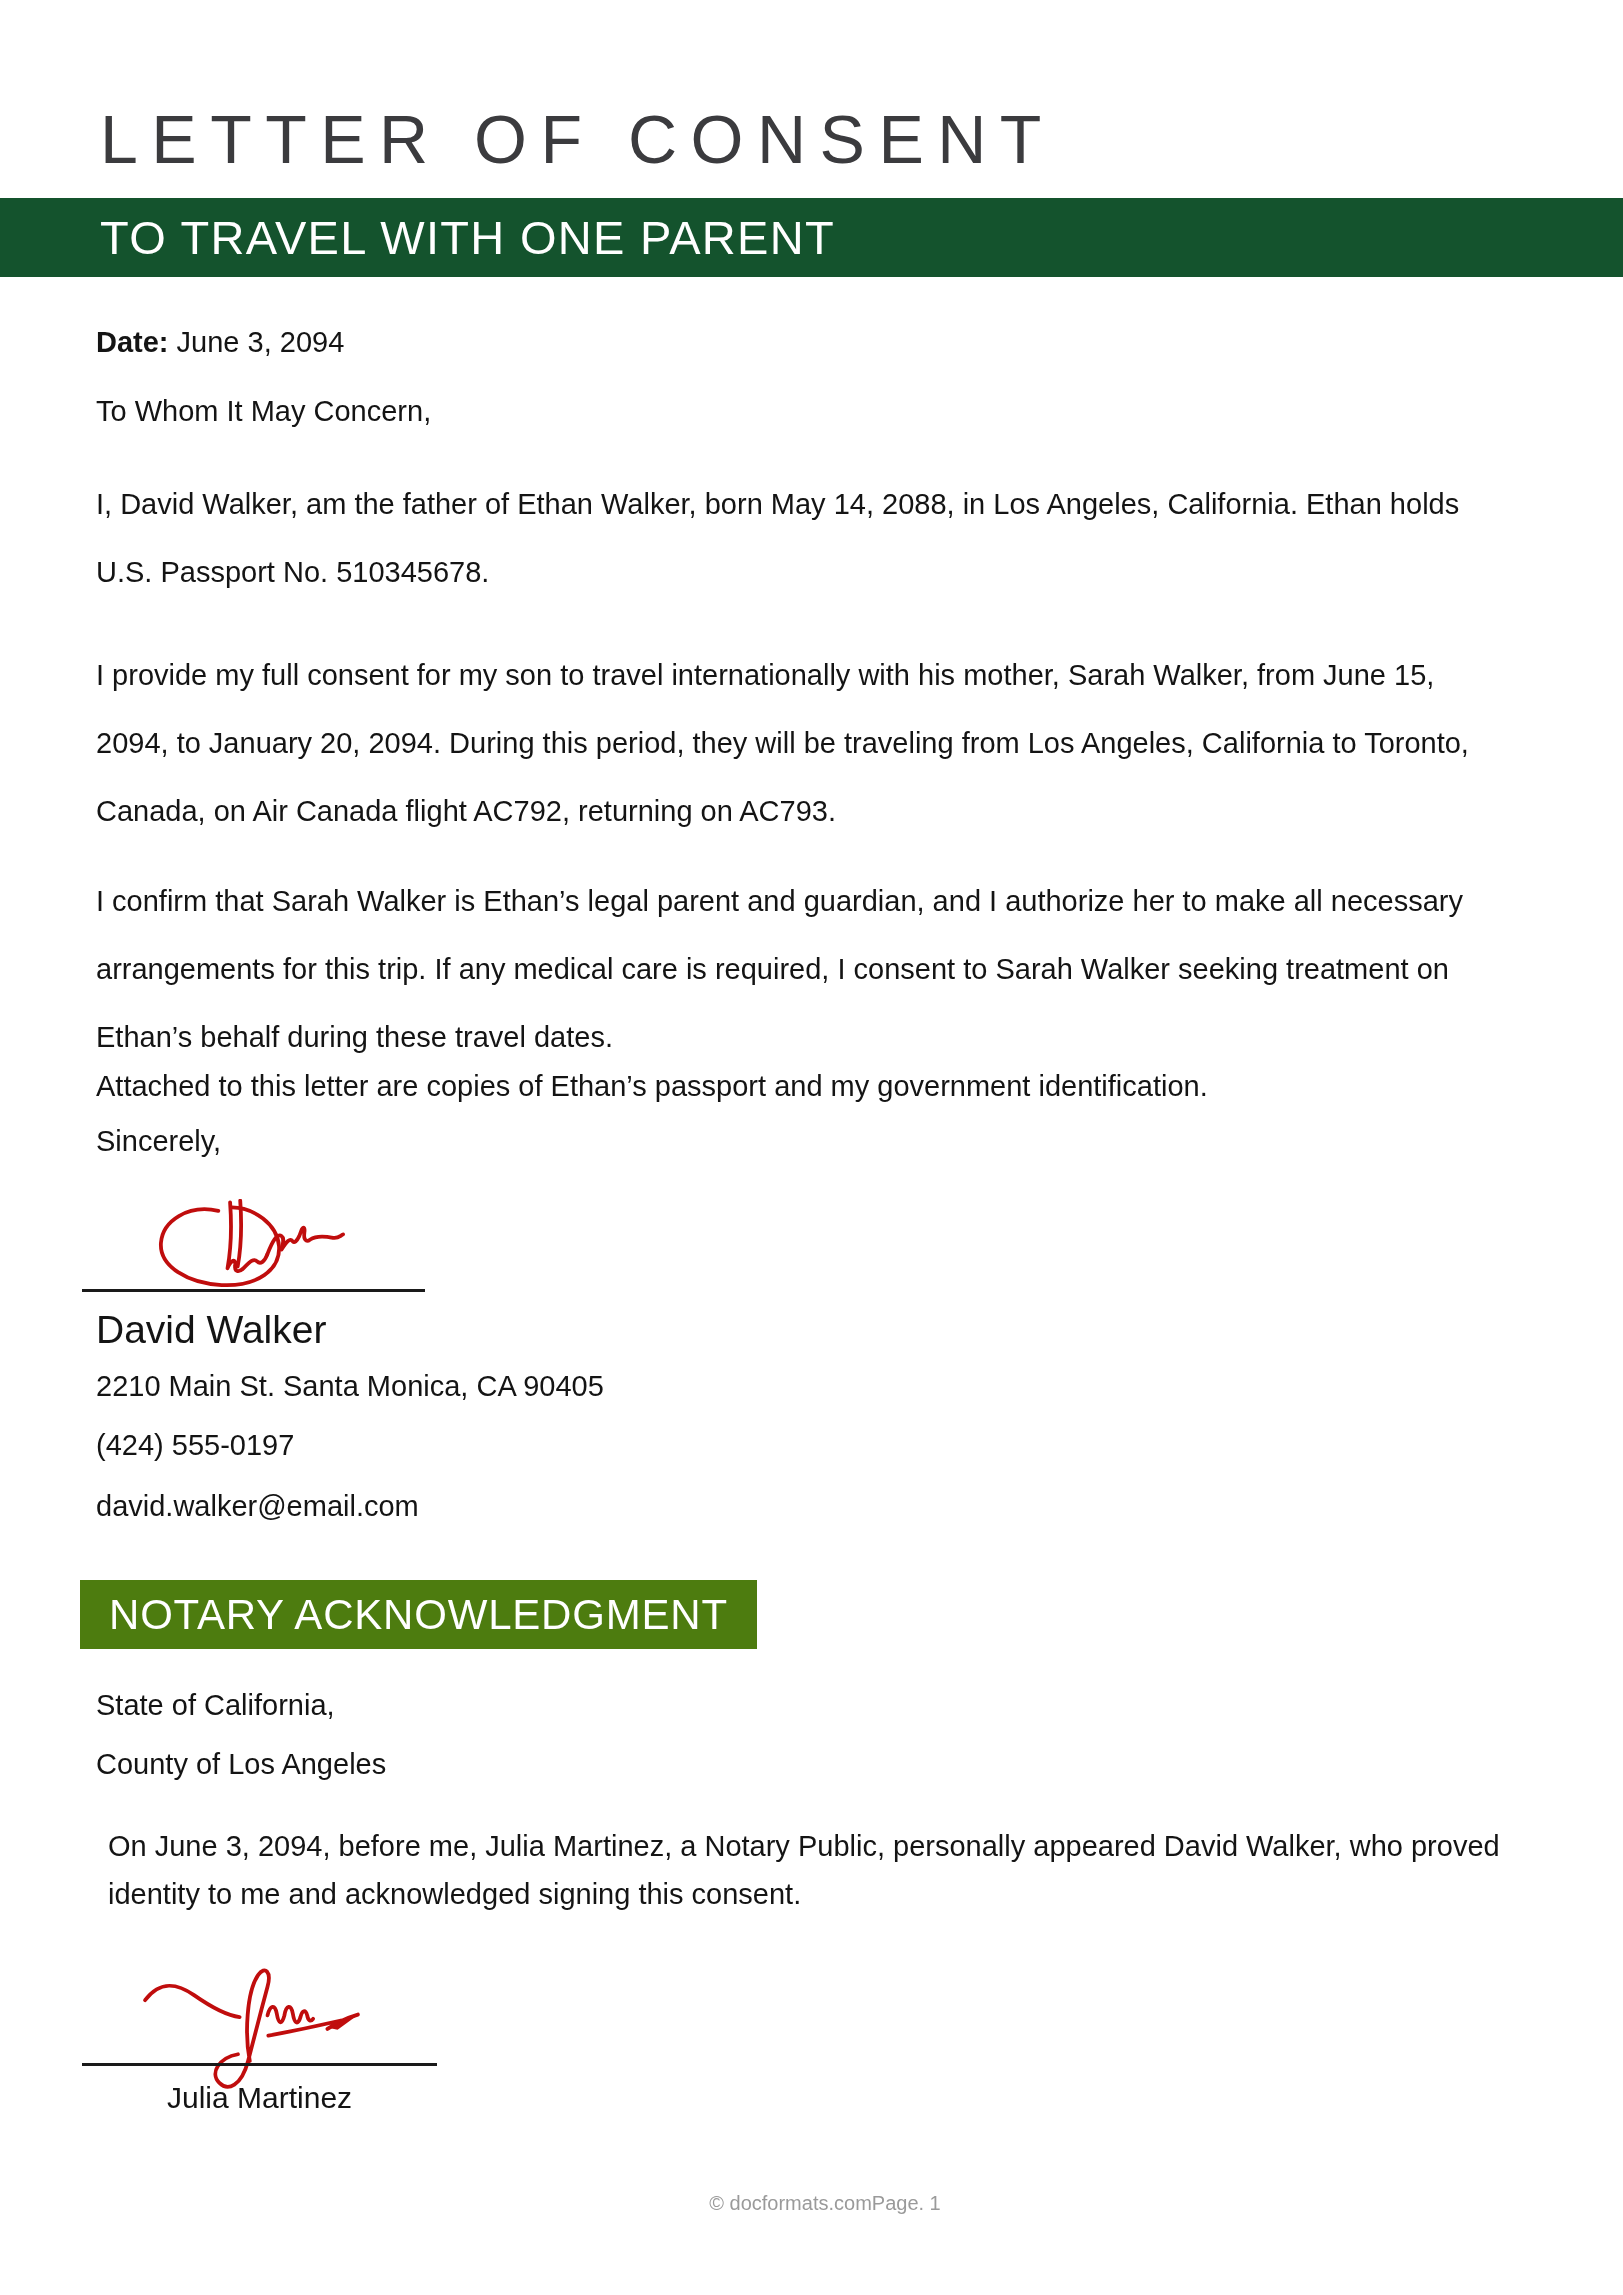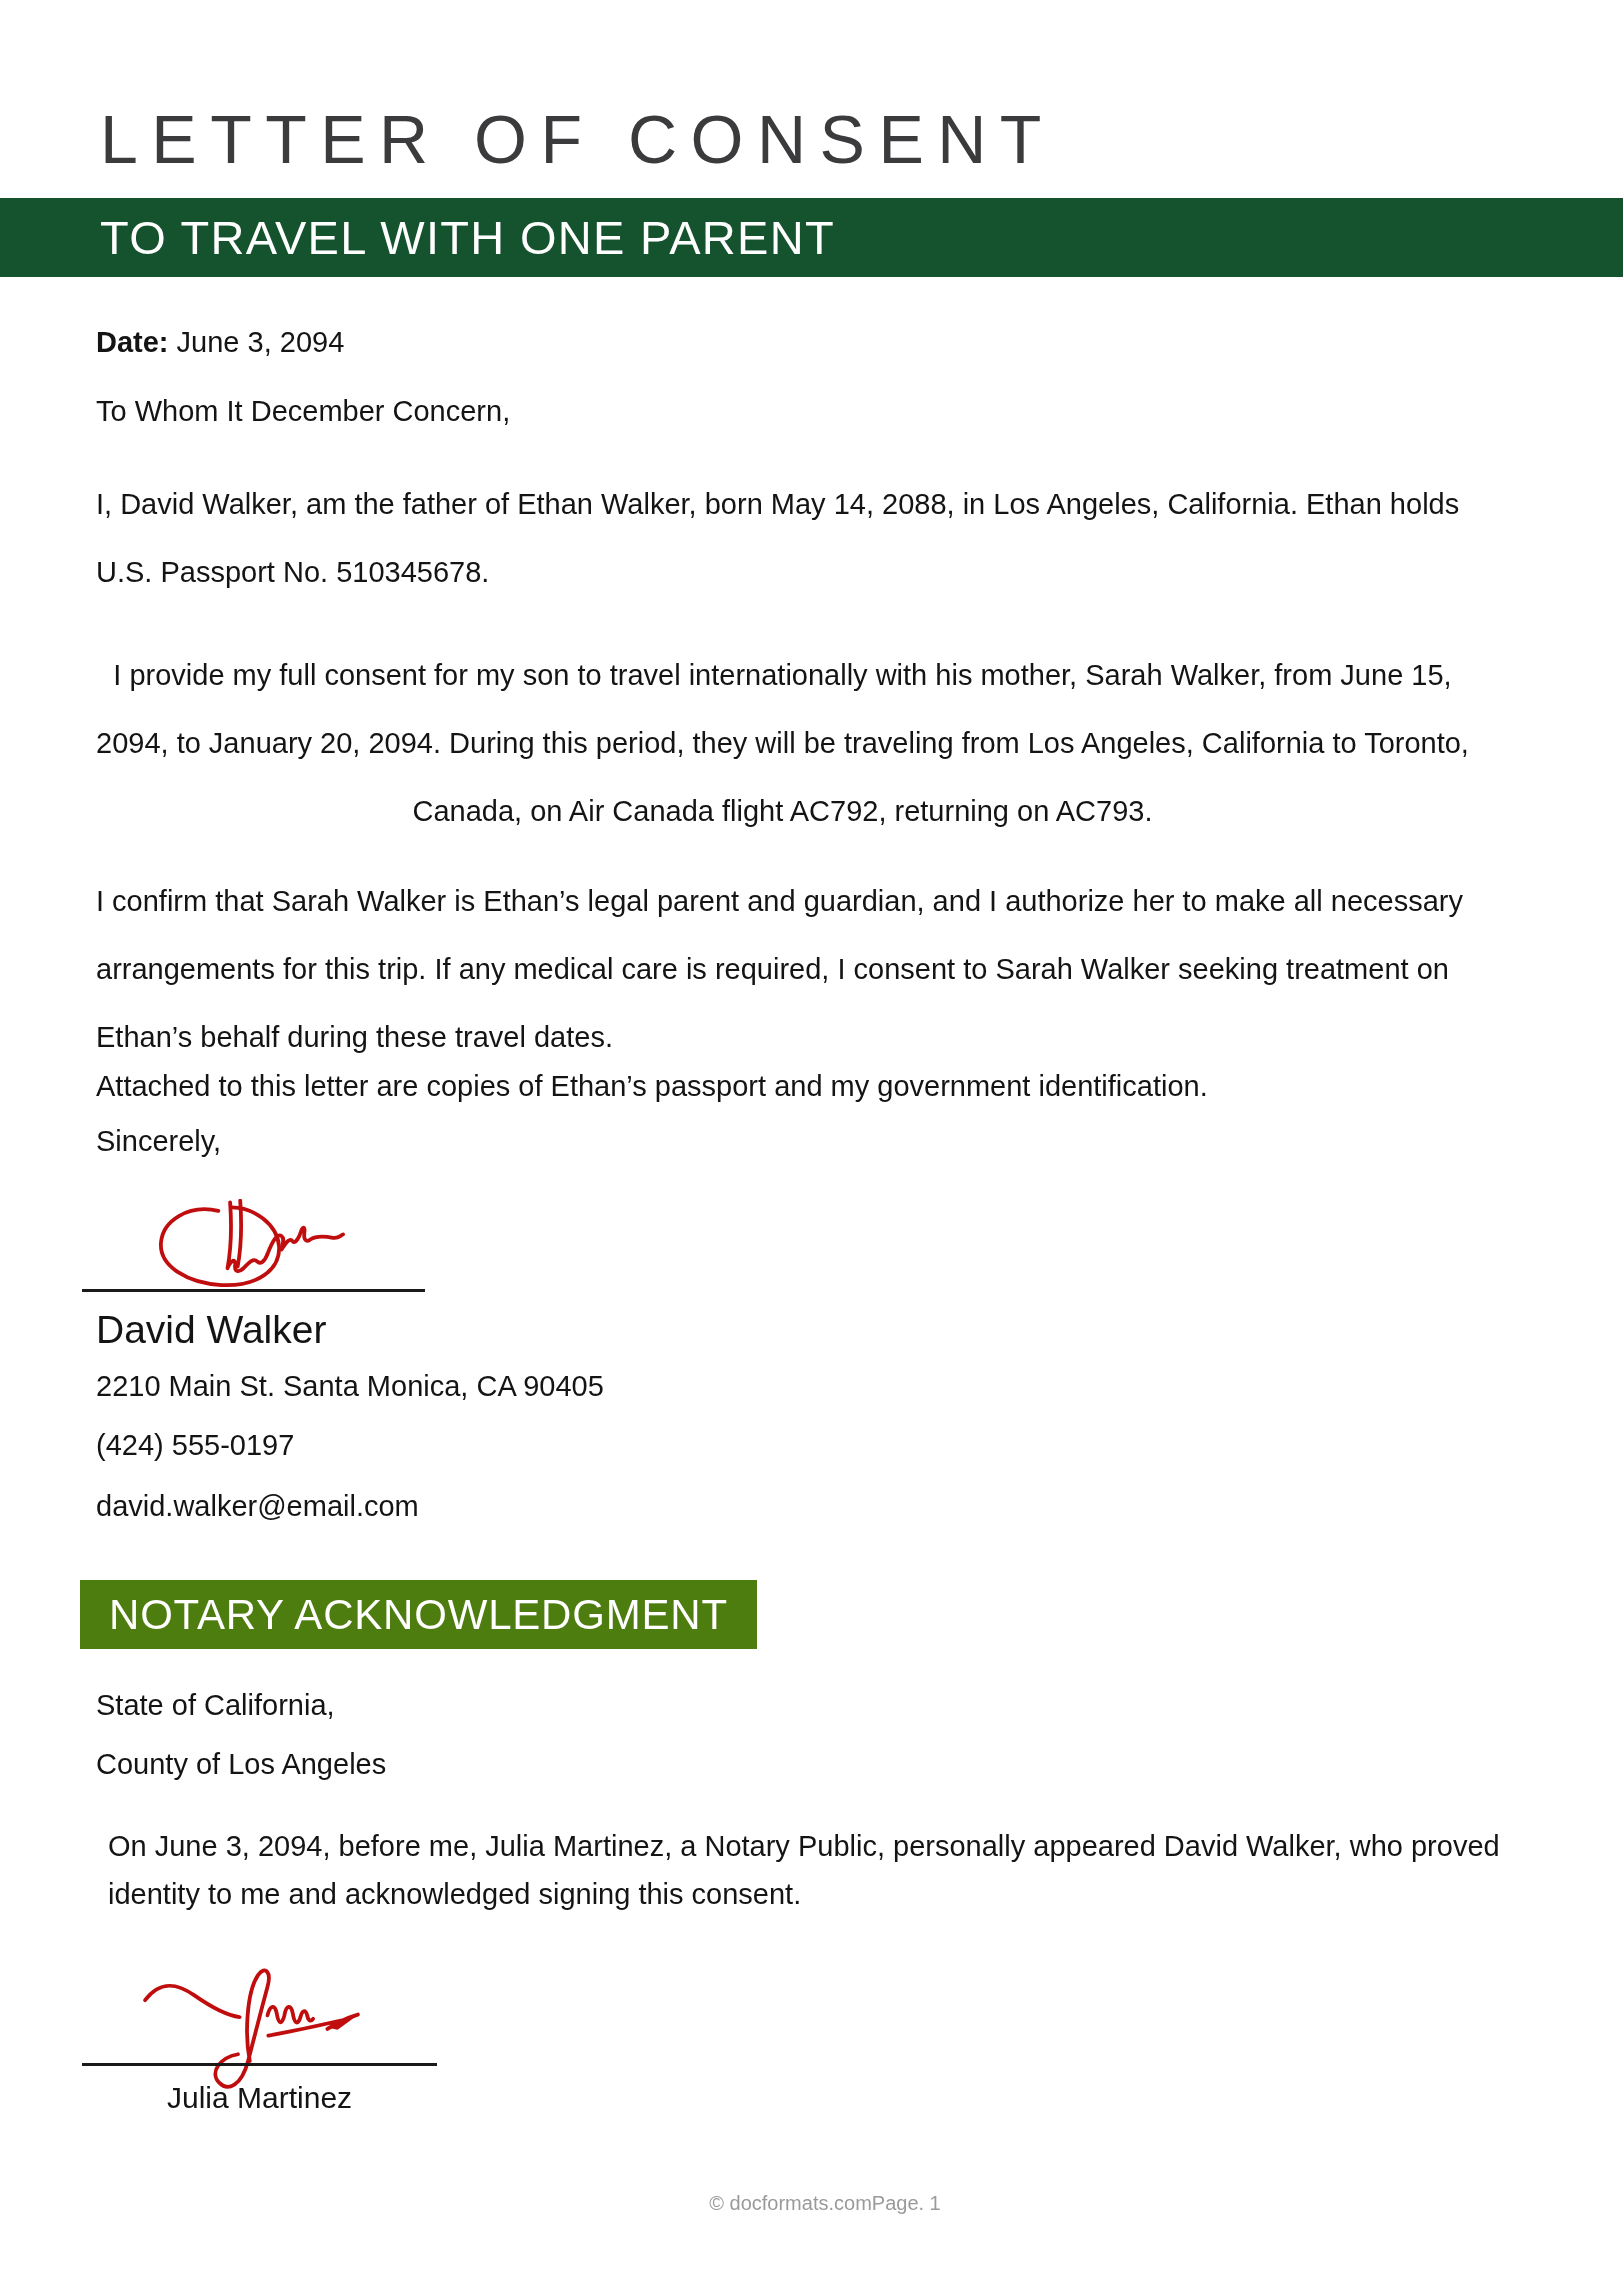--- a/index.html
+++ b/index.html
@@ -62,28 +62,28 @@
 
 <div class="abs banner">
   <span class="banner-text">TO TRAVEL WITH ONE PARENT</span>
 </div>
 
 <div class="abs body-line" style="top:308px;">
   <span class="bold">Date:</span>
   <span>June 3, 2094</span>
 </div>
 
-<div class="abs body-line" style="top:377px;">To Whom It December Concern,</div>
+<div class="abs body-line" style="top:377px;">To Whom It May Concern,</div>
 
 <div class="abs para" style="top:470px;">
   <div>I, David Walker, am the father of Ethan Walker, born May 14, 2088, in Los Angeles, California. Ethan holds</div>
   <div>U.S. Passport No. 510345678.</div>
 </div>
 
-<div class="abs para" style="top:641px;text-align:center;">
+<div class="abs para" style="top:641px;">
   <div>I provide my full consent for my son to travel internationally with his mother, Sarah Walker, from June 15,</div>
   <div>2094, to January 20, 2094. During this period, they will be traveling from Los Angeles, California to Toronto,</div>
   <div>Canada, on Air Canada flight AC792, returning on AC793.</div>
 </div>
 
 <div class="abs para" style="top:867px;">
   <div>I confirm that Sarah Walker is Ethan’s legal parent and guardian, and I authorize her to make all necessary</div>
   <div>arrangements for this trip. If any medical care is required, I consent to Sarah Walker seeking treatment on</div>
   <div>Ethan’s behalf during these travel dates.</div>
 </div>

